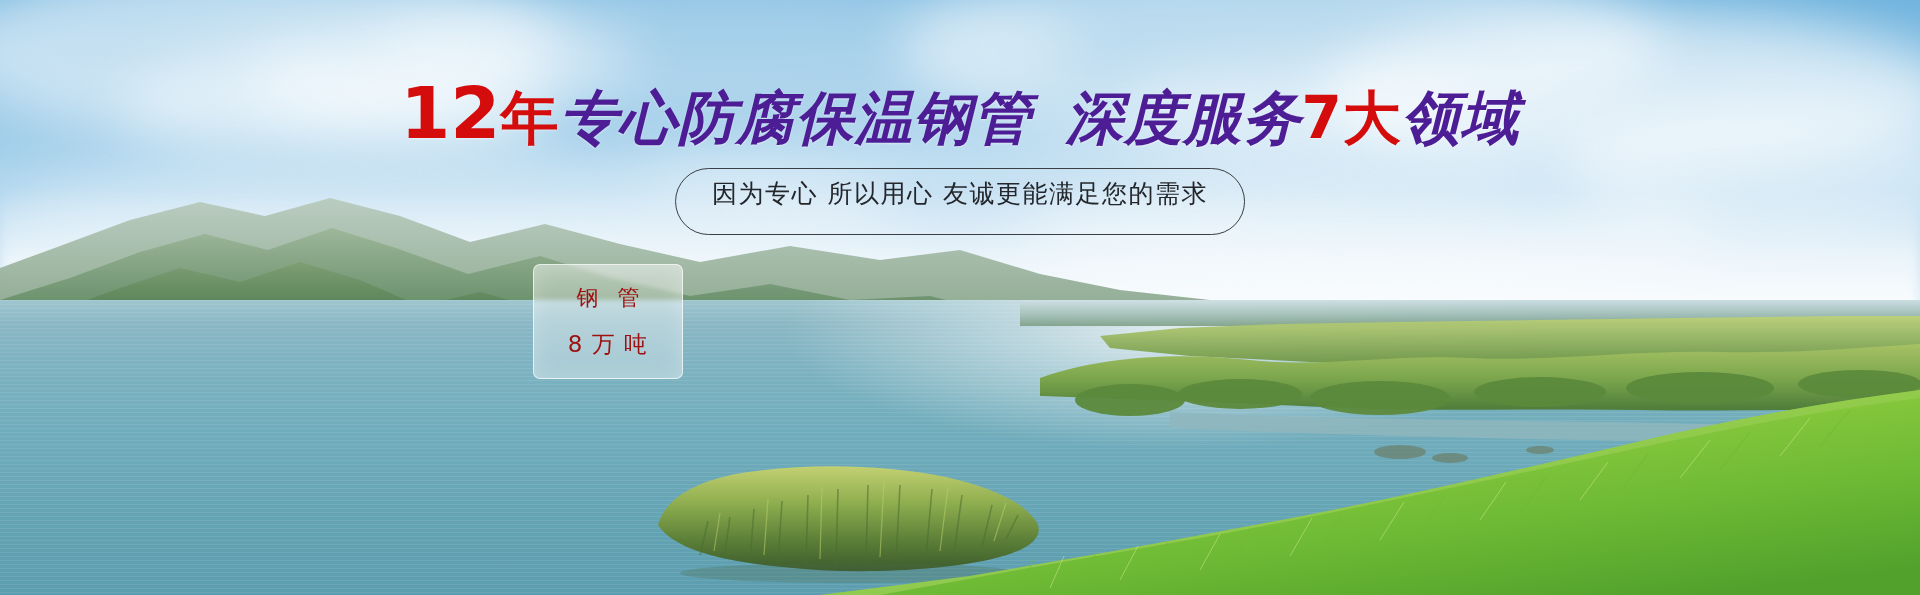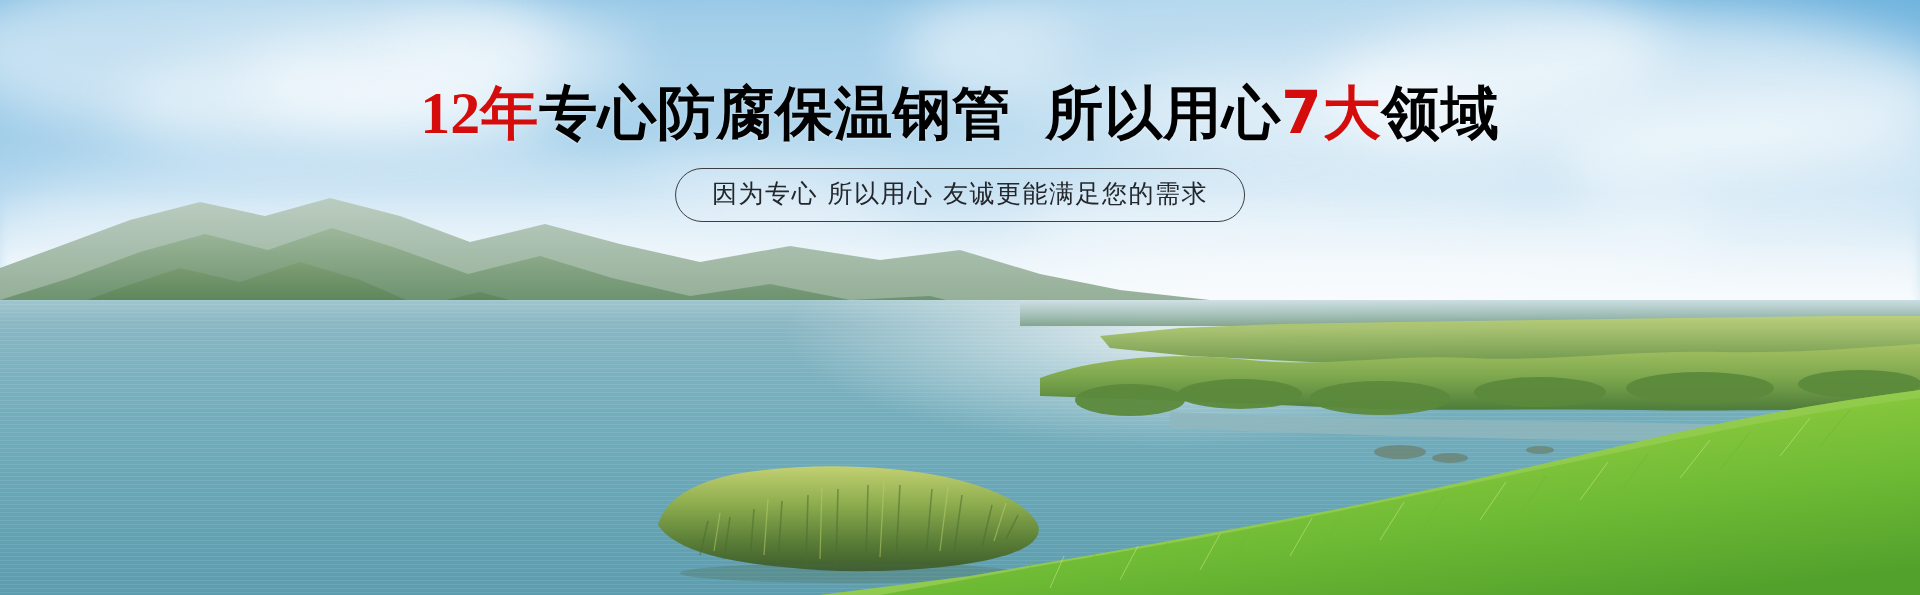--- a/index.html
+++ b/index.html
@@ -103,29 +103,29 @@
     text-align:center;
     font-family:"DejaVu Sans","Liberation Sans",sans-serif;
     font-weight:700;
     font-size:58px;
     line-height:62px;
     letter-spacing:1px;
     white-space:nowrap;
     text-shadow:0 1px 2px rgba(255,255,255,.45);
   }
   .hl-red{color:#d50c0c;}
-  .hl-dark{color:#000000;}
-  .hl-num{font-size:60px;letter-spacing:0px;font-family:Liberation Serif, serif;}
+  .hl-dark{color:#4c1d95;font-style:italic;}
+  .hl-num{font-size:72px;letter-spacing:0px;}
   .hl-gap{display:inline-block;width:34px;}
 
   
   .pill{
     position:absolute;left:50%;transform:translateX(-50%);
     top:168px;
-    padding:9px 36px 11px 36px;
+    padding:9px 36px 24px 36px;
     border:1.6px solid #3b3f44;
     border-radius:34px;
     color:#23262b;
     font-family:"DejaVu Sans","Liberation Sans",sans-serif;
     font-size:25px;
     line-height:32px;
     letter-spacing:1.5px;
     white-space:nowrap;
     background:rgba(255,255,255,0.03);
   }
@@ -358,25 +358,31 @@
         <path d="M560,150 L584,112" fill="none"></path>
         <path d="M660,130 L686,92" fill="none"></path>
         <path d="M760,110 L788,72" fill="none"></path>
         <path d="M860,88  L890,50" fill="none"></path>
         <path d="M960,66  L990,28" fill="none"></path>
       </g>
     </svg>
   </div>
 
   <div class="headline">
-    <span class="hl-red hl-num">12</span><span class="hl-red">年</span><span class="hl-dark">专心防腐保温钢管</span><span class="hl-gap"></span><span class="hl-dark">所以用心</span><span class="hl-red">7大</span><span class="hl-dark">领域</span>
+    <span class="hl-red hl-num">12</span><span class="hl-red">年</span><span class="hl-dark">专心防腐保温钢管</span><span class="hl-gap"></span><span class="hl-dark">深度服务</span><span class="hl-red">7大</span><span class="hl-dark">领域</span>
   </div>
 
   <div class="pill">因为专心 所以用心  友诚更能满足您的需求</div>
 
   <div class="cards">
 
+    <div class="card">
+      <div class="card-label">钢 管</div>
+      <div class="card-value">
+        <span>8 万 吨</span>
+      </div>
+    </div>
 
 
 
   </div>
 
 </div>
 
 </body></html>

